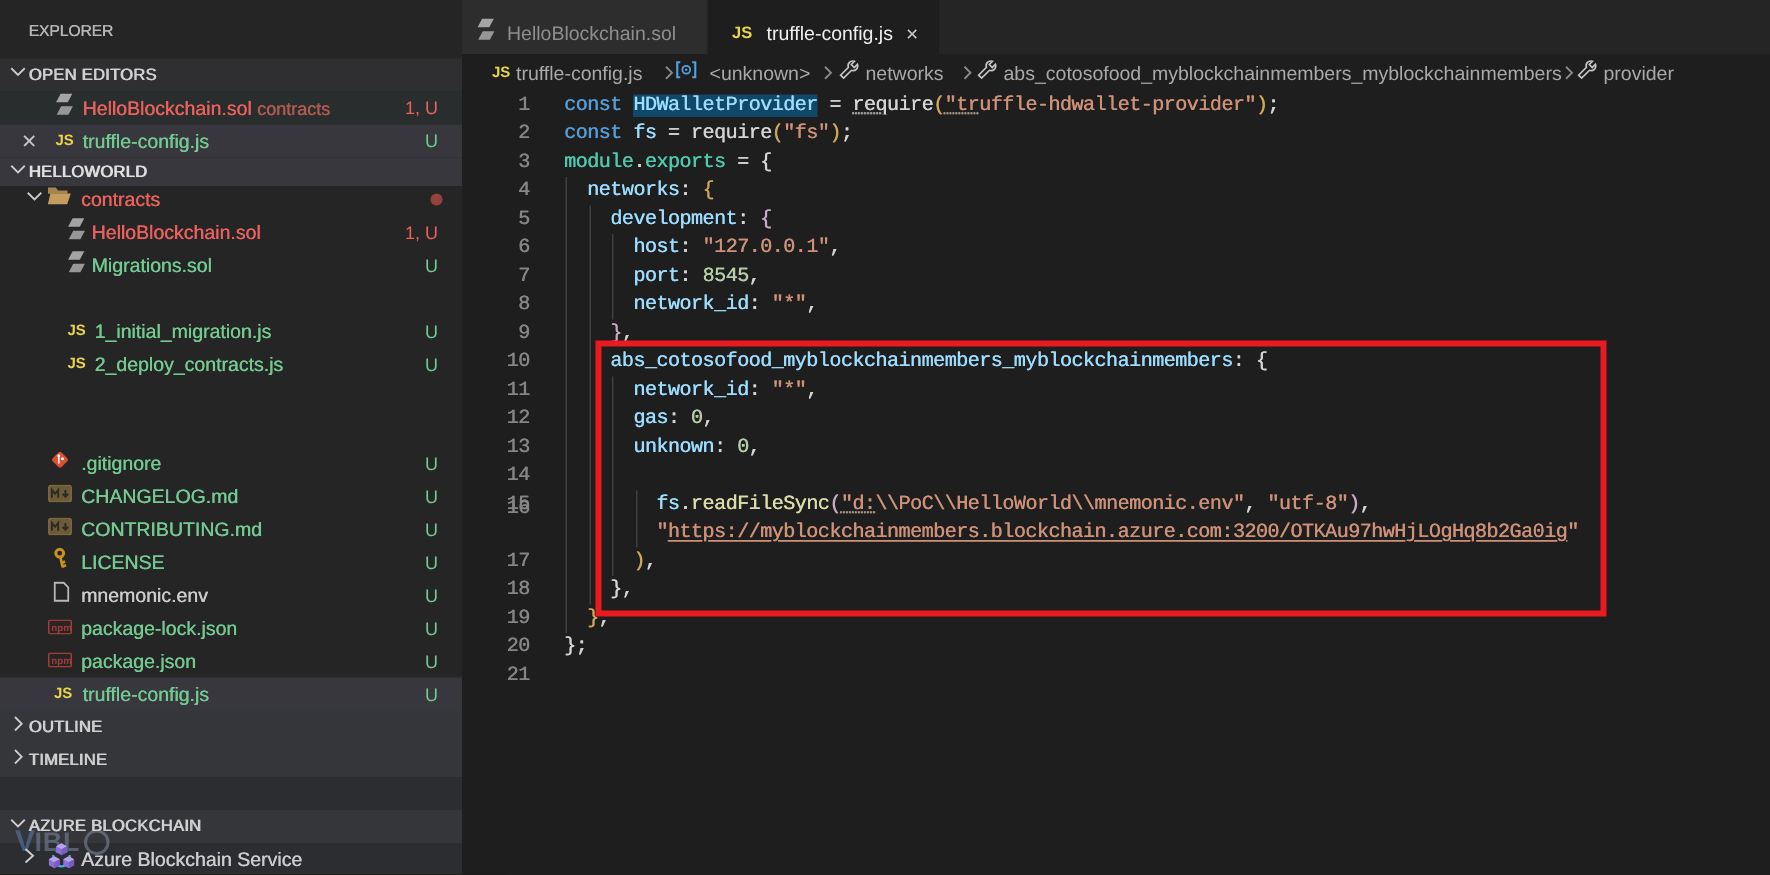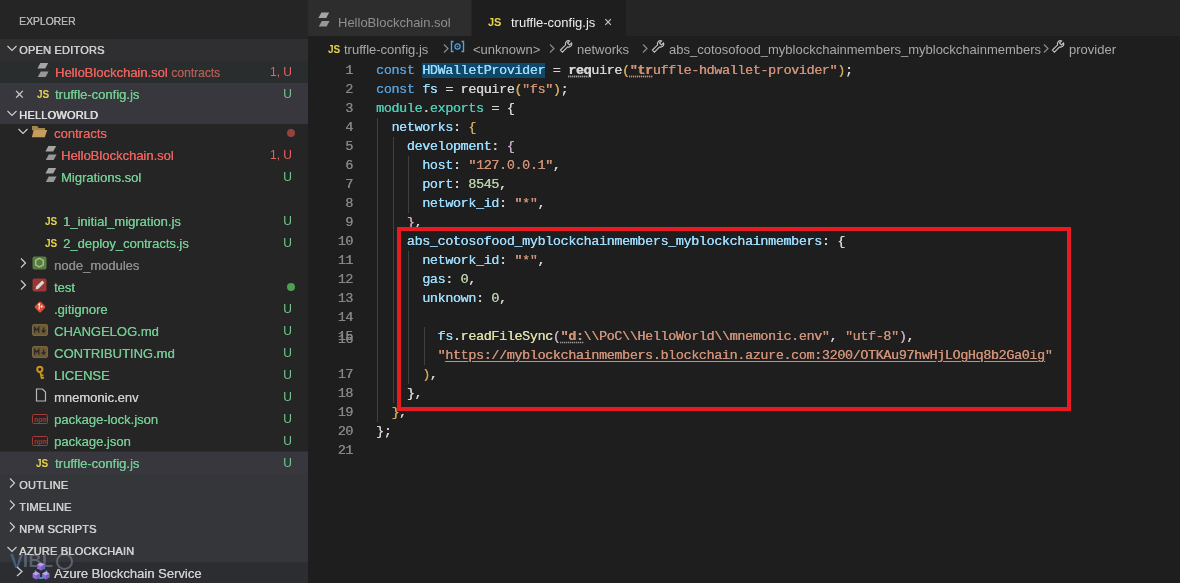--- a/index.html
+++ b/index.html
@@ -37,21 +37,21 @@
   .kw { color:#569cd6; }
   .prop { color:#9cdcfe; }
   .str { color:#ce9178; }
   .num2 { color:#b5cea8; }
   .fn { color:#dcdcaa; }
   .teal { color:#4ec9b0; }
   .gold { color:#cfa758; }
   .pink { color:#c9a9c6; }
   .hl1 { background:#10486a; }
   .hl2 { background:#50545a; }
-  .dots { text-decoration:underline dotted #9a9a9a; text-underline-offset:2px;font-weight:bold; }
+  .dots { text-decoration:underline dotted #9a9a9a; text-underline-offset:2px; }
   .lnk { text-decoration:underline; text-underline-offset:2px; }
   .guide { position:absolute; width:1px; background:#404040; }
   #redbox { position:absolute; left:397px; top:227px; width:674px; height:184px; border:4.5px solid #ea1a21; z-index:5; }
   
   #wmrect { position:absolute; left:0; top:451px; width:309px; height:132px; background:rgba(185,205,235,0.055); }
 </style>
 </head>
 <body>
 <div id="root">
   <div id="sidebar">
@@ -121,41 +121,20 @@
     <div class="srow" style="top:210px;">
       <span class="icon jsbadge" style="left:45px;">JS</span>
       <span class="lbl green" style="left:63px;">1_initial_migration.js</span>
       <span class="badge green">U</span>
     </div>
     <div class="srow" style="top:232px;">
       <span class="icon jsbadge" style="left:45px;">JS</span>
       <span class="lbl green" style="left:63px;">2_deploy_contracts.js</span>
       <span class="badge green">U</span>
     </div>
-    <div class="srow" style="top:254px;">
-      <span class="chev" style="left:16px;"><svg width="14" height="14" viewBox="0 0 14 14">
-            <path d="M5 2.5L9.5 7 5 11.5" stroke="#cccccc" stroke-width="1.2" fill="none"></path>
-          </svg></span>
-      <span class="icon" style="left:32px;"><svg width="15" height="14" viewBox="0 0 15 14">
-            <rect x="0.5" y="0.5" width="14" height="13" rx="2" fill="#587c41"></rect>
-            <path d="M7.5 2.2l3.8 2.2v4.4l-3.8 2.2-3.8-2.2V4.4z" fill="none" stroke="#a6c787" stroke-width="1.3"></path>
-          </svg></span>
-      <span class="lbl grey" style="left:54px;">node_modules</span>
-    </div>
-    <div class="srow" style="top:276px;">
-      <span class="chev" style="left:16px;"><svg width="14" height="14" viewBox="0 0 14 14">
-            <path d="M5 2.5L9.5 7 5 11.5" stroke="#cccccc" stroke-width="1.2" fill="none"></path>
-          </svg></span>
-      <span class="icon" style="left:32px;"><svg width="15" height="14" viewBox="0 0 15 14">
-            <rect x="0.5" y="0.5" width="14" height="13" rx="2" fill="#9c3734"></rect>
-            <path d="M10.2 2.6l2.2 2.2-6 6-2.8 0.6 0.6-2.8z" fill="#d8d8d8"></path>
-          </svg></span>
-      <span class="lbl green" style="left:54px;">test</span>
-      <span class="dot" style="background:#4e9e54;"></span>
-    </div>
     <div class="srow" style="top:298px;">
       <span class="icon" style="left:33px;"><svg width="14" height="14" viewBox="0 0 14 14">
             <rect x="2.8" y="2.8" width="8.4" height="8.4" rx="1.5" transform="rotate(45 7 7)" fill="#de4e31"></rect>
             <path d="M6.2 4.5v5" stroke="#f5f5f5" stroke-width="1.1"></path>
             <circle cx="6.2" cy="4.3" r="1" fill="#fff"></circle>
             <circle cx="8.6" cy="6.4" r="1" fill="#fff"></circle>
           </svg></span>
       <span class="lbl green" style="left:54px;">.gitignore</span>
       <span class="badge green">U</span>
     </div>
@@ -218,26 +197,20 @@
       <span class="chev" style="left:5px;"><svg width="14" height="14" viewBox="0 0 14 14">
             <path d="M5 2.5L9.5 7 5 11.5" stroke="#cccccc" stroke-width="1.2" fill="none"></path>
           </svg></span>
       <span class="lbl hdr" style="left:19px;">OUTLINE</span>
     </div>
     <div class="srow" style="top:496px; background:rgba(140,140,145,0.10);">
       <span class="chev" style="left:5px;"><svg width="14" height="14" viewBox="0 0 14 14">
             <path d="M5 2.5L9.5 7 5 11.5" stroke="#cccccc" stroke-width="1.2" fill="none"></path>
           </svg></span>
       <span class="lbl hdr" style="left:19px;">TIMELINE</span>
-    </div>
-    <div class="srow" style="top:518px; background:rgba(140,140,145,0.10);">
-      <span class="chev" style="left:5px;"><svg width="14" height="14" viewBox="0 0 14 14">
-            <path d="M5 2.5L9.5 7 5 11.5" stroke="#cccccc" stroke-width="1.2" fill="none"></path>
-          </svg></span>
-      <span class="lbl hdr" style="left:19px;">NPM SCRIPTS</span>
     </div>
     <div class="srow" style="top:540px; background:rgba(140,140,145,0.10);">
       <span class="chev" style="left:5px;"><svg width="14" height="14" viewBox="0 0 14 14">
             <path d="M2.5 5l4.5 4.5L11.5 5" stroke="#cccccc" stroke-width="1.2" fill="none"></path>
           </svg></span>
       <span class="lbl hdr" style="left:19px;text-align:center;">AZURE BLOCKCHAIN</span>
     </div>
     <div class="srow" style="top:562px;">
       <span class="chev" style="left:13px;"><svg width="13" height="13" viewBox="0 0 13 13">
             <path d="M4 2l5 4.5-5 4.5" stroke="#cccccc" stroke-width="1.3" fill="none"></path>

